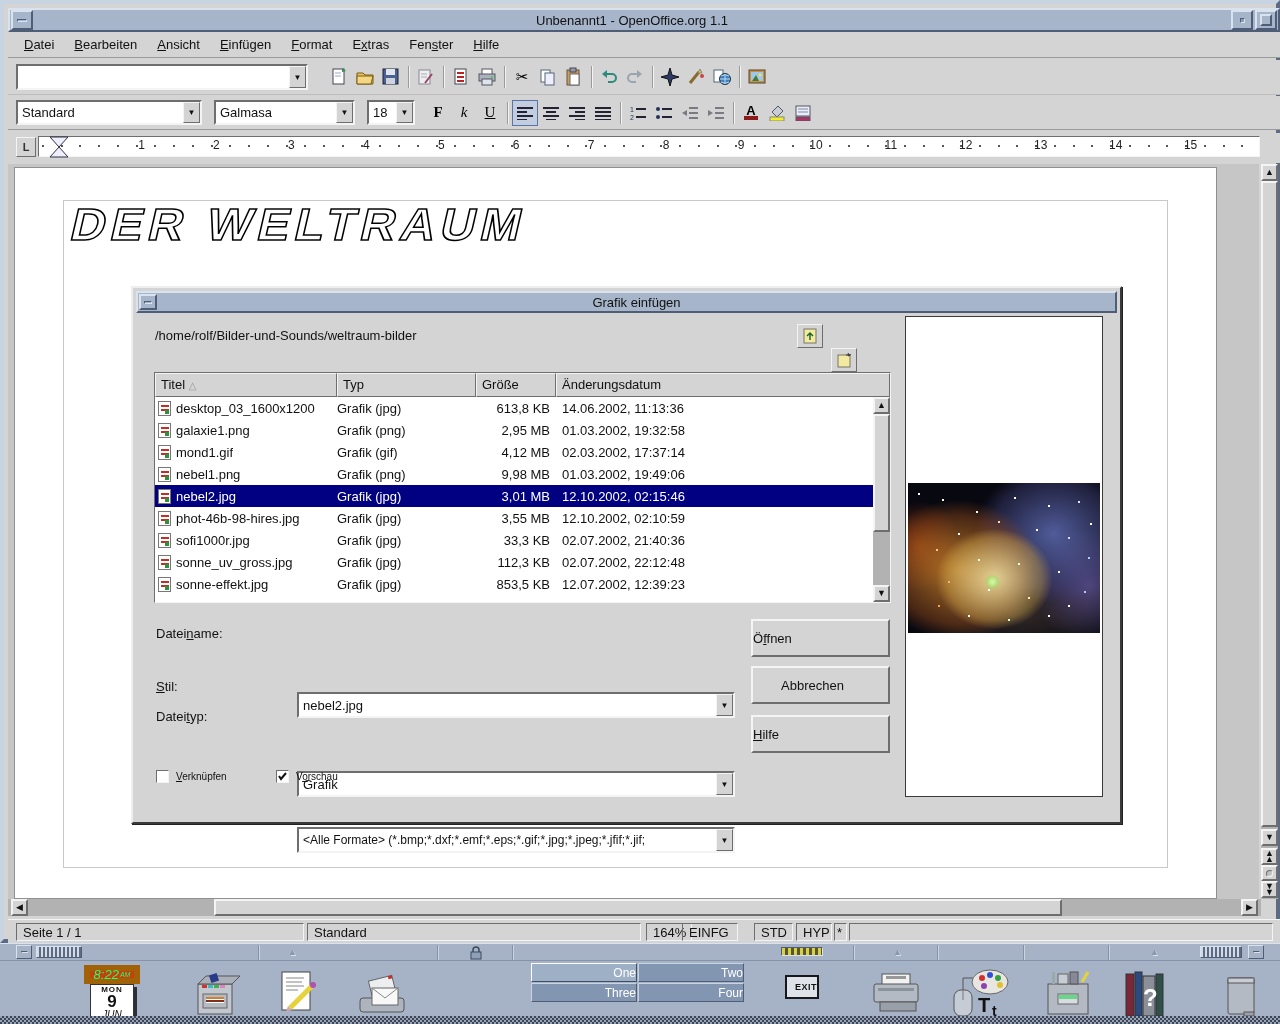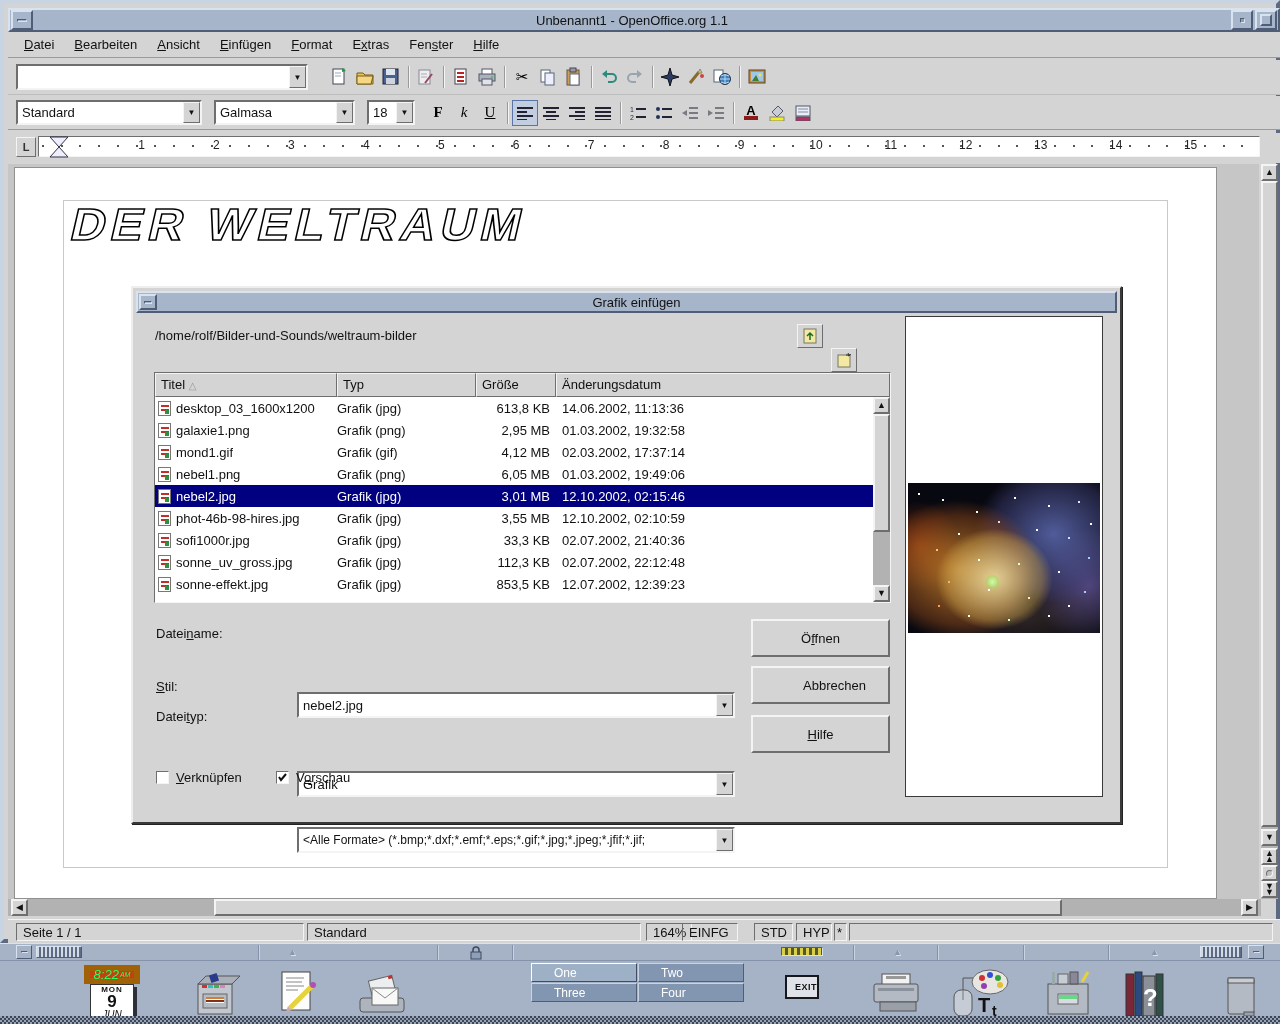--- a/index.html
+++ b/index.html
@@ -87,42 +87,42 @@
     radial-gradient(circle 10px at 44% 66%,rgba(205,255,170,.95),rgba(150,220,90,.5) 60%,transparent 75%),
     radial-gradient(ellipse 38% 42% at 45% 64%,rgba(248,232,170,.85),rgba(210,170,80,.4) 65%,transparent 80%),
     radial-gradient(ellipse 55% 60% at 26% 58%,rgba(215,140,45,.8),rgba(150,75,25,.45) 60%,transparent 78%),
     radial-gradient(ellipse 30% 42% at 6% 42%,rgba(160,60,15,.75),transparent 72%),
     radial-gradient(ellipse 52% 58% at 76% 34%,rgba(105,120,200,.75),rgba(70,70,130,.4) 62%,transparent 80%),
     radial-gradient(ellipse 40% 50% at 94% 68%,rgba(130,110,195,.6),transparent 75%),
     radial-gradient(ellipse 60% 35% at 60% 88%,rgba(90,70,60,.5),transparent 80%),
     #070810;}
   .stars1{position:absolute;left:10px;top:10px;width:2px;height:2px;background:#fff;box-shadow:24px 6px #ffd,58px 18px #fff,96px 4px #ffe,130px 12px #fff,160px 8px #dde4ff,172px 30px #fff,150px 44px #cfe0ff,118px 36px #fff,80px 28px #ffd9a0,40px 40px #fff,18px 56px #ffc080,60px 66px #fff,100px 70px #e0ffe0,140px 78px #fff,170px 64px #9fd0ff,30px 88px #ffb060,70px 96px #fff,110px 104px #ffe9b0,150px 112px #fff,20px 112px #ff9a50,50px 122px #fff,90px 126px #d0ffd0,130px 122px #fff,166px 98px #b0c8ff;}
   .flabel{font-size:13px;color:#111;}
-  .dbtn{left:618px;width:139px;height:38px;background:#d4d4d4;border:2px solid;border-color:#f4f4f4 #6e6e6e #6e6e6e #f4f4f4;display:flex;align-items:center;justify-content:center;font-size:13px;color:#111;}
+  .dbtn{left:618px;width:139px;height:38px;background:#d4d4d4;border:2px solid;border-color:#f4f4f4 #6e6e6e #6e6e6e #f4f4f4;display:flex;align-items:center;justify-content:flex-start;font-size:13px;color:#111;}
   .cb{width:13px;height:13px;background:#fff;border:1px solid;border-color:#6e6e6e #f4f4f4 #f4f4f4 #6e6e6e;display:inline-flex;align-items:center;justify-content:center;margin-right:7px;flex:none;}
-  .cbrow{display:flex;align-items:center;font-size:13px;color:#111;}
+  .cbrow{display:flex;align-items:center;font-size:10px;color:#111;}
 
   
   #panel{left:0;top:943px;width:1280px;height:81px;background:#a6b3c7;border-top:1px solid #d9e2ef;}
   #pstrip{left:0;top:0;width:1280px;height:17px;border-bottom:1px solid #8593aa;}
   .grill{height:12px;background:repeating-linear-gradient(90deg,#d2dae6 0 2px,#5d6b84 2px 4px);border:1px solid;border-color:#d9e2ef #4f5d76 #4f5d76 #d9e2ef;}
   .minibox{width:16px;height:14px;background:#a6b3c7;border:1px solid;border-color:#d9e2ef #4f5d76 #4f5d76 #d9e2ef;display:flex;align-items:center;justify-content:center;}
   .minibox .dash{width:7px;height:2px;}
   .subarrow{font-size:9px;color:#8997ae;text-shadow:1px 1px 0 #d9e2ef;}
   .psep{width:2px;height:15px;background:#8593aa;border-right:1px solid #c9d4e2;}
   .stipple{left:0;top:72px;width:1280px;height:9px;background-image:linear-gradient(45deg,#3e4656 25%,transparent 25%,transparent 75%,#3e4656 75%),linear-gradient(45deg,#3e4656 25%,transparent 25%,transparent 75%,#3e4656 75%);background-size:4px 4px;background-position:0 0,2px 2px;background-color:#97a4b8;}
   #clock{left:84px;top:21px;width:56px;height:19px;background:#c2410c;border:6px solid #a16207;color:#2aff6a;font-family:"DejaVu Sans Mono",monospace;font-size:13px;font-style:italic;display:flex;align-items:center;justify-content:center;}
   #clock small{font-size:7px;margin-left:1px;}
   #calendar{left:90px;top:40px;width:44px;height:38px;background:#fff;border:1px solid #333;box-shadow:3px 3px 0 #2a2f3a;text-align:center;color:#111;}
   #calendar .wd{font-size:8px;font-weight:bold;letter-spacing:1px;}
   #calendar .dy{font-size:17px;font-weight:bold;line-height:.9;}
   #calendar .mo{font-size:10px;font-style:italic;text-decoration:underline;}
   .picon{display:flex;align-items:flex-end;justify-content:center;}
   #switcher{left:531px;top:19px;width:216px;height:40px;display:grid;grid-template-columns:106px 106px;grid-template-rows:19px 19px;gap:1px;}
-  .ws{background:#8296b2;border:1px solid;border-color:#c9d4e2 #4f5d76 #4f5d76 #c9d4e2;color:#fff;font-size:12px;display:flex;align-items:center;padding-left:22px;}
+  .ws{background:#8296b2;border:1px solid;border-color:#c9d4e2 #4f5d76 #4f5d76 #c9d4e2;color:#fff;font-size:12px;display:flex;align-items:center;padding-left:22px;justify-content:flex-end;}
   .ws.sel{background:#9db0c6;border-color:#fff #3f4d66 #3f4d66 #fff;}
   #exit{left:785px;top:31px;width:34px;height:24px;background:#dfe3e9;border:2px solid #16181c;display:flex;align-items:center;justify-content:flex-end;font-size:9px;font-weight:bold;color:#111;letter-spacing:.5px;}
   #busylight{left:781px;top:3px;width:42px;height:9px;border:1px solid;border-color:#4f5d76 #d9e2ef #d9e2ef #4f5d76;background:repeating-linear-gradient(90deg,#d8cf4a 0 3px,#57572a 3px 6px);}
 </style>
 </head>
 <body>
 
 <div id="desktop">
 
   <div id="win" class="abs">
@@ -490,21 +490,21 @@
               <span class="c3">4,12 MB</span>
               <span class="c4">02.03.2002, 17:37:14</span>
             </div>
 
             <div class="trow">
               <span class="c1">
                 <span class="ficon"></span>
                 <span class="fname">nebel1.png</span>
               </span>
               <span class="c2">Grafik (png)</span>
-              <span class="c3">6,05 MB</span>
+              <span class="c3">9,98 MB</span>
               <span class="c4">01.03.2002, 19:49:06</span>
             </div>
 
             <div class="trow sel">
               <span class="c1">
                 <span class="ficon"></span>
                 <span class="fname">nebel2.jpg</span>
               </span>
               <span class="c2">Grafik (jpg)</span>
               <span class="c3">3,01 MB</span>

